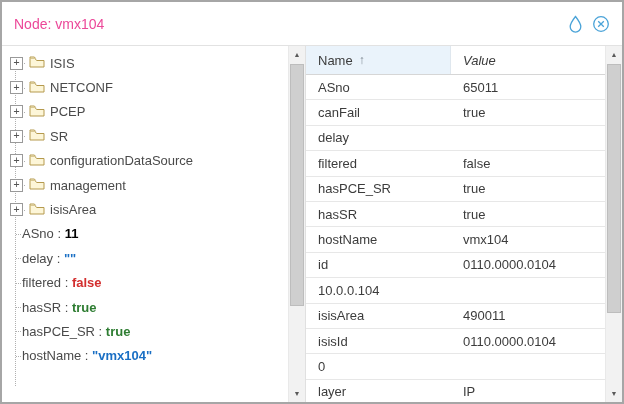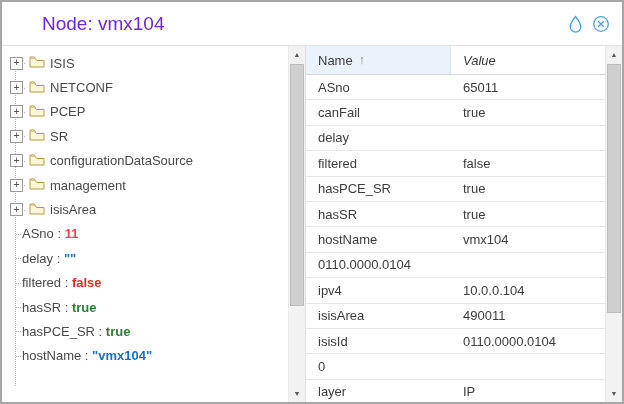--- a/index.html
+++ b/index.html
@@ -2,21 +2,21 @@
 <html><head>
 <meta charset="utf-8">
 <style>
   html,body { margin:0; padding:0; background:#fff; font-family:"Liberation Sans", sans-serif; }
   .stage { position:relative; width:624px; height:404px; background:#fff; overflow:hidden; }
   .dialog { position:absolute; inset:0; border:2px solid #a6a6a6; background:#fff; box-sizing:border-box;
             display:flex; flex-direction:column; }
   
   .titlebar { height:44px; flex:none; display:flex; align-items:center; padding:0 12px;
               border-bottom:1px solid #e2e2e2; box-sizing:border-box; }
-  .title { font-size:19px; color:#6d28d9;margin-left:28px; }
+  .title { font-size:14px; color:#ec4899; }
   .title-icons { margin-left:auto; display:flex; align-items:center; gap:9px; }
   .icon-btn { display:flex; align-items:center; justify-content:center; cursor:pointer; }
 
   
   .body { flex:1; display:flex; min-height:0; }
   .divider { width:1px; background:#e0e0e0; flex:none; }
 
   
   .tree-pane { width:303px; flex:none; display:flex; min-height:0; }
   .tree { flex:1; position:relative; padding:5px 0 0 6px; overflow:hidden; font-size:13px; color:#4a4a4a; }
@@ -156,21 +156,21 @@
                     <path d="M1 3.5 V2 h4.4 l1.2 1.5" fill="#fdf6d8" stroke="#b59a4e" stroke-width="1"></path>
                   </svg>
                 </span>
                 <span>isisArea</span>
               </div>
             </div>
 
           <div>
 
               <div class="trow">
-                <span class="leaf-label"><span>ASno</span><span> : </span><span class="leaf-val" style="color: #ef4444;">11</span></span>
+                <span class="leaf-label"><span>ASno</span><span> : </span><span class="leaf-val" style="color: #000000;">11</span></span>
               </div>
 
 
               <div class="trow">
                 <span class="leaf-label"><span>delay</span><span> : </span><span class="leaf-val" style="color: rgb(26, 111, 196);">""</span></span>
               </div>
 
               <div class="trow">
                 <span class="leaf-label"><span>filtered</span><span> : </span><span class="leaf-val" style="color: rgb(211, 47, 47);">false</span></span>
               </div>
@@ -240,25 +240,25 @@
                 <div class="td name">hasSR</div>
                 <div class="td value">true</div>
               </div>
 
               <div class="tr">
                 <div class="td name">hostName</div>
                 <div class="td value">vmx104</div>
               </div>
 
               <div class="tr">
+                <div class="td name">id</div>
                 <div class="td value">0110.0000.0104</div>
               </div>
 
               <div class="tr">
-                <div class="td name">ipv4</div>
                 <div class="td value">10.0.0.104</div>
               </div>
 
               <div class="tr">
                 <div class="td name">isisArea</div>
                 <div class="td value">490011</div>
               </div>
 
               <div class="tr">
                 <div class="td name">isisId</div>

